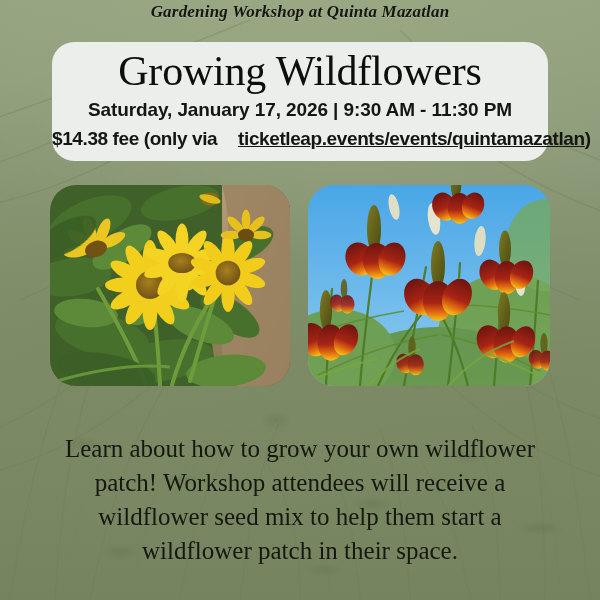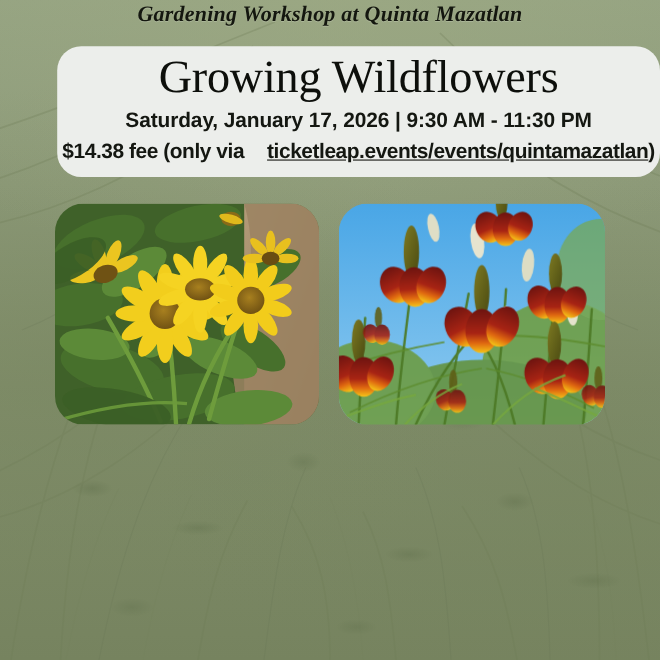--- a/index.html
+++ b/index.html
@@ -56,33 +56,33 @@
   
   .eyebrow {
     position: absolute;
     top: 2px;
     left: 0;
     width: 600px;
     text-align: center;
     font-family: "Liberation Serif", serif;
     font-style: italic;
     font-weight: 700;
-    font-size: 20px;
+    font-size: 17px;
     letter-spacing: .2px;
     color: #14170f;
     text-shadow: 0 1px 0 rgba(255,255,255,.18);
     white-space: nowrap;
   }
 
   
   .card {
     position: absolute;
     left: 52px;
     top: 42px;
-    width: 548px;
+    width: 496px;
     height: 119px;
     background: #eceeeb;
     border-radius: 22px;
     padding-top: 5px;
     text-align: center;
   }
 
   .card-title {
     font-family: "Liberation Serif", serif;
     font-weight: 400;
@@ -461,15 +461,16 @@
 
       <g stroke="#77a83f" stroke-width="2" fill="none" opacity=".8">
         <path d="M140 201 C 160 180, 178 166, 206 156"></path>
         <path d="M60 201 C 76 184, 92 172, 112 164"></path>
         <path d="M242 196 C 214 184, 196 174, 178 168"></path>
         <path d="M0 196 C 26 186, 48 178, 70 174"></path>
       </g>
     </svg>
   </div>
 
+  <div class="description">Learn about how to grow your own wildflower patch! Workshop attendees will receive a wildflower seed mix to help them start a wildflower patch in their space.</div>
 
 
 </div>
 
 </body></html>

